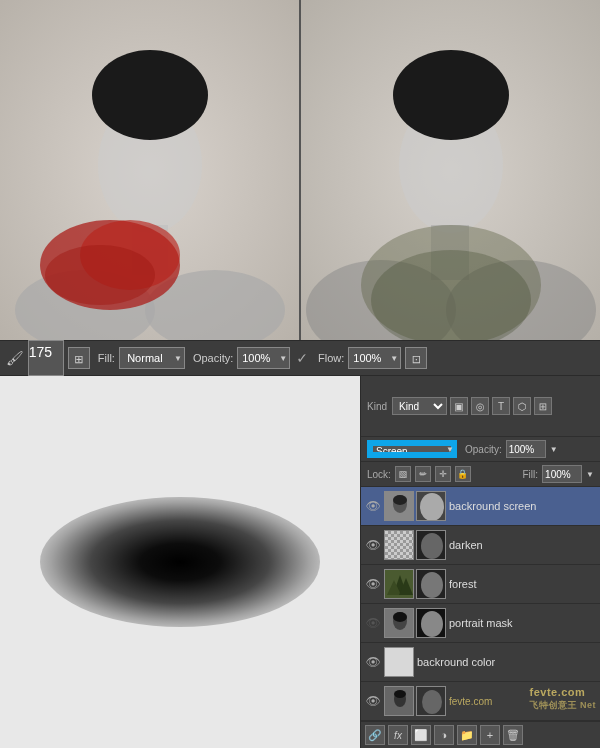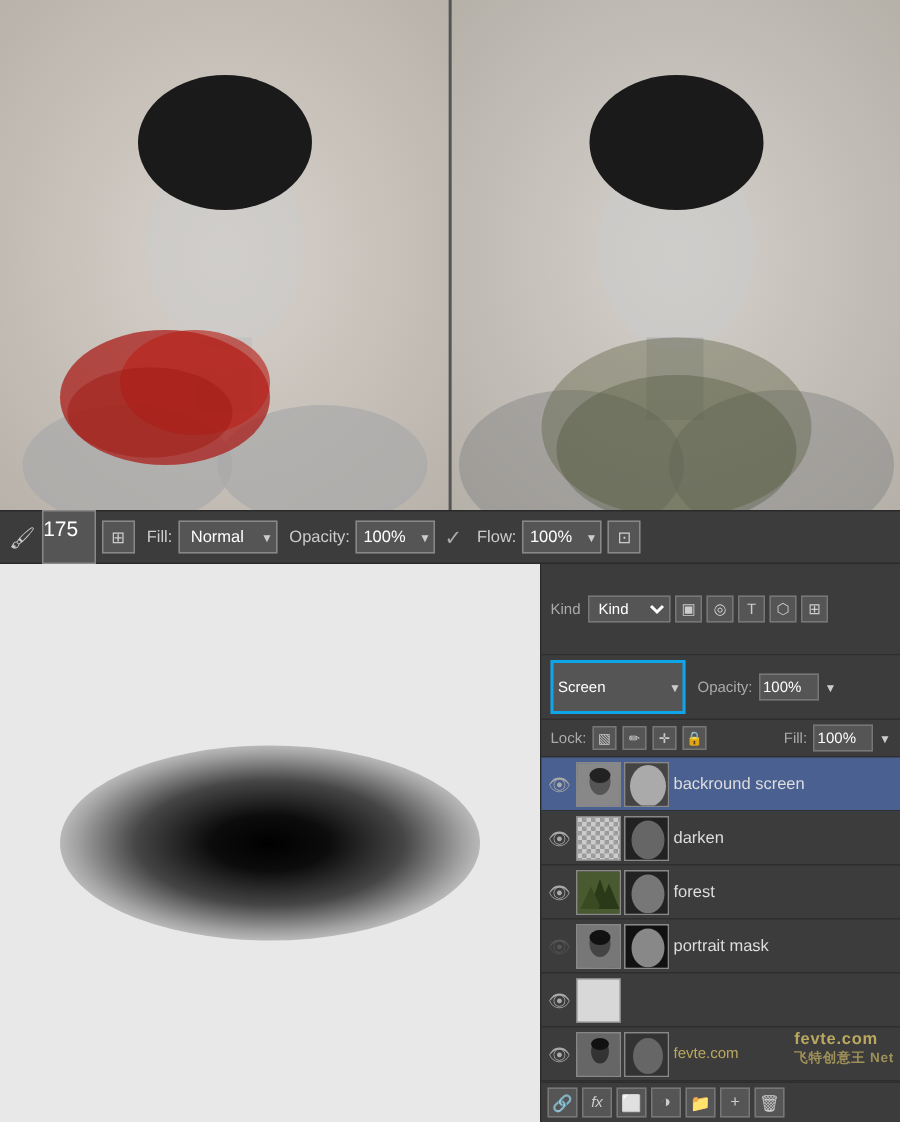--- a/index.html
+++ b/index.html
@@ -300,24 +300,24 @@
     .blend-dropdown-wrap {
       position: relative;
       display: flex;
       align-items: center;
       flex: 0 0 90px;
     }
 
     .blend-dropdown-wrap select {
       width: 90px;
       background: #555;
-      border: 2px solid #0ea5e9;
+      border: 6px solid #0ea5e9;
       color: #fff;
       font-size: 10px;
-      height: 36px;
+      height: 18px;
       padding: 0 14px 0 3px;
       appearance: none;
       -webkit-appearance: none;
       outline: none;
     }
 
     .opacity-label {
       font-size: 10px;
       color: #aaa;
       margin-left: 4px;
@@ -771,20 +771,21 @@
         </div>
       </div>
       <span class="layer-name">portrait mask</span>
     </div>
 
     <div class="layer-row">
       <div class="layer-visibility">👁</div>
       <div class="layer-thumb-group">
         <div class="layer-thumb color-white"></div>
       </div>
+      <span class="layer-name">backround color</span>
     </div>
 
     <div class="layer-row" style="position:relative;">
       <div class="layer-visibility">👁</div>
       <div class="layer-thumb-group">
         <div class="layer-thumb small-portrait">
           <svg viewBox="0 0 30 30" width="30" height="30">
               <rect width="30" height="30" fill="#666"></rect>
               <ellipse cx="15" cy="12" rx="6" ry="8" fill="#333"></ellipse>
               <ellipse cx="15" cy="7" rx="6" ry="4" fill="#111"></ellipse>

